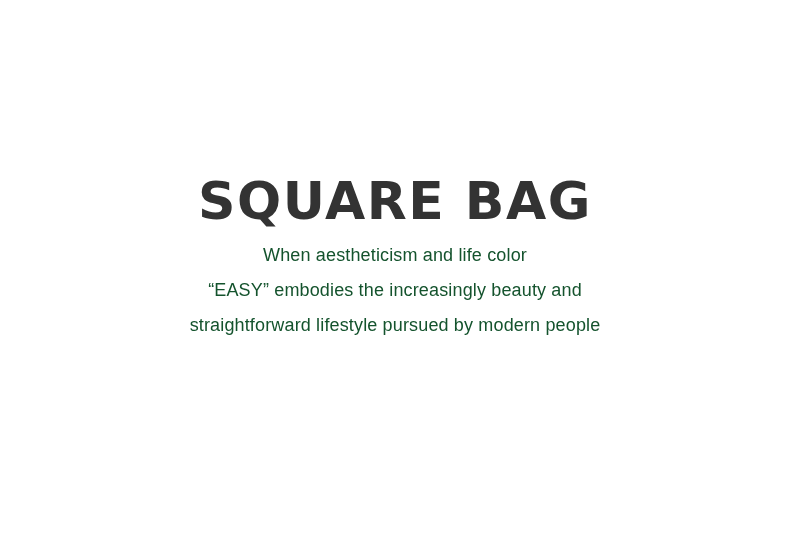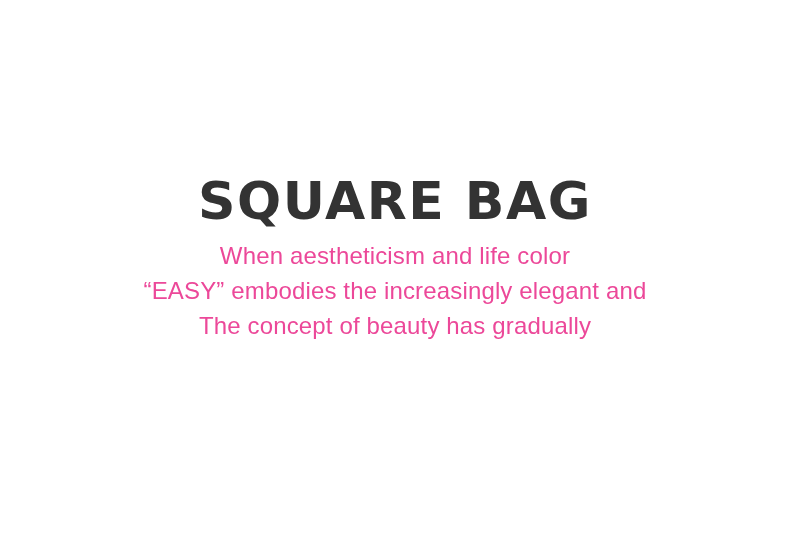--- a/index.html
+++ b/index.html
@@ -47,35 +47,35 @@
     position: absolute;
     top: 238px;
     left: 0;
     right: 0;
     text-align: center;
   }
 
   .description-line {
     display: block;
     font-family: "Liberation Sans", sans-serif;
-    font-size: 24px;
+    font-size: 18px;
     font-weight: 400;
     line-height: 35px;
     letter-spacing: 0.15px;
-    color: #ec4899;
+    color: #14532d;
     white-space: nowrap;
     -webkit-font-smoothing: antialiased;
   }
 </style>
 </head>
 <body>
 
 <div id="banner">
 
   <h1 id="product-title">SQUARE BAG</h1>
 
   <div id="description-block">
     <span class="description-line">When aestheticism and life color</span>
-    <span class="description-line">“EASY” embodies the increasingly elegant and</span>
-    <span class="description-line">The concept of beauty has gradually</span>
+    <span class="description-line">“EASY” embodies the increasingly beauty and</span>
+    <span class="description-line">straightforward lifestyle pursued by modern people</span>
   </div>
 
 </div>
 
 </body></html>

